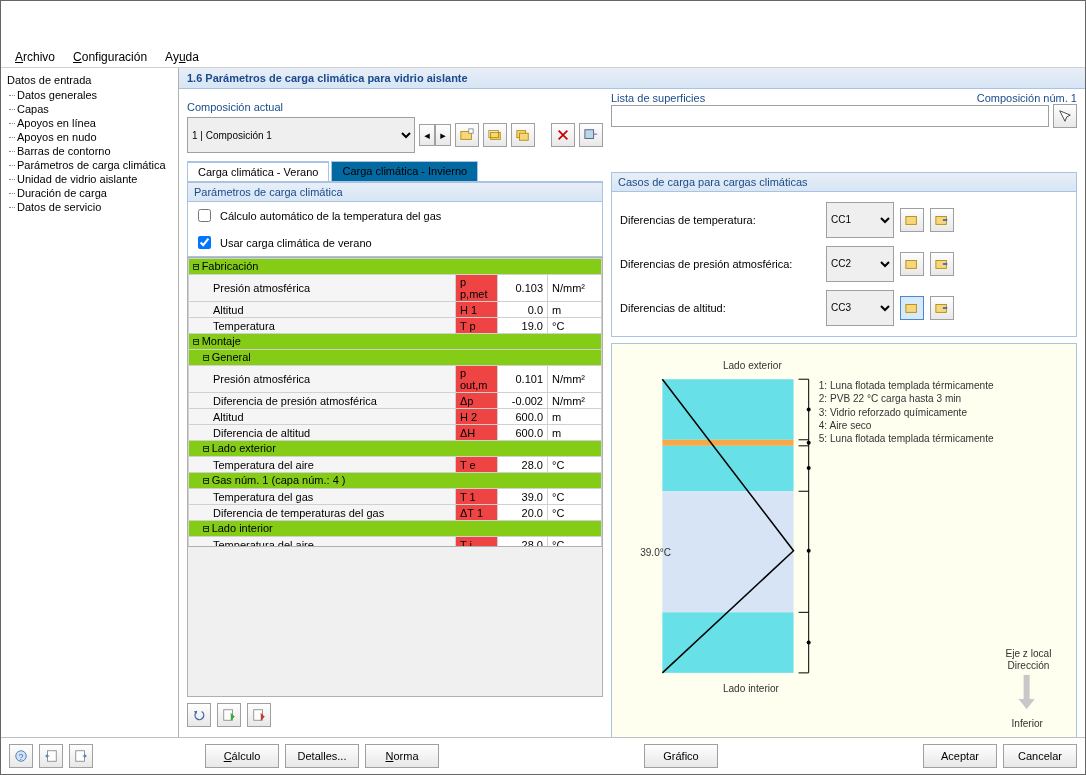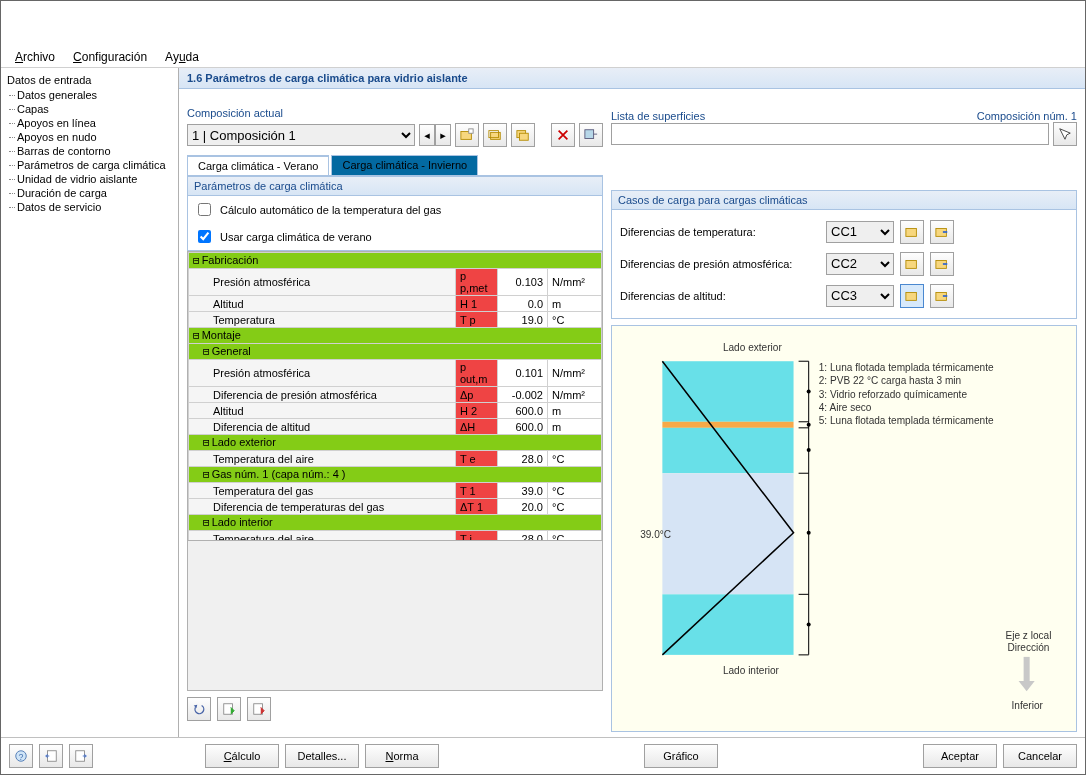--- a/index.html
+++ b/index.html
@@ -90,22 +90,22 @@
   align-items: center;
 }
 .left-col { width: 416px; display: flex; flex-direction: column; }
 .right-col { flex: 1; display: flex; flex-direction: column; margin-top: 16px; }
 .section-label {
   color: #1a4b8c;
   padding: 2px 0 4px 0;
 }
 .row-flex { display: flex; align-items: center; gap: 4px; }
 select.dropdown {
-  font-size: 13px;
-  height: 22px;
+  font-size: 10px;
+  height: 36px;
   border: 1px solid #a0a0a0;
 }
 .icon-btn, .btn {
   height: 24px;
   min-width: 24px;
   border: 1px solid #a0a0a0;
   background: linear-gradient(#fefefe, #e8e8e8);
   display: inline-flex;
   align-items: center;
   justify-content: center;

